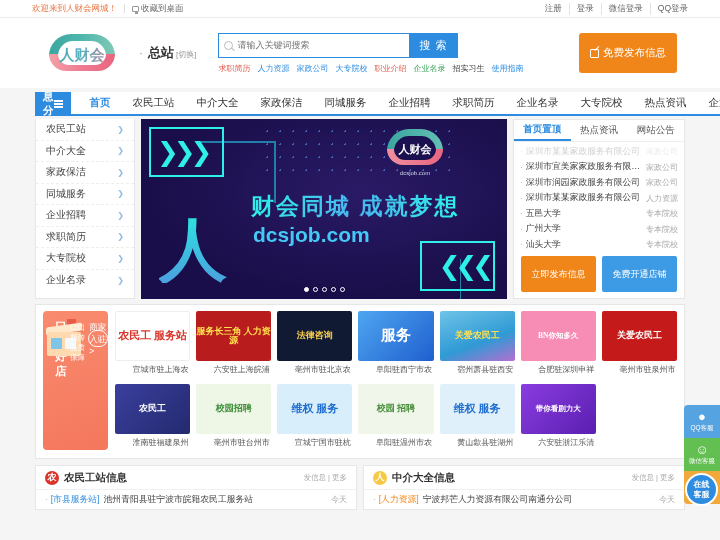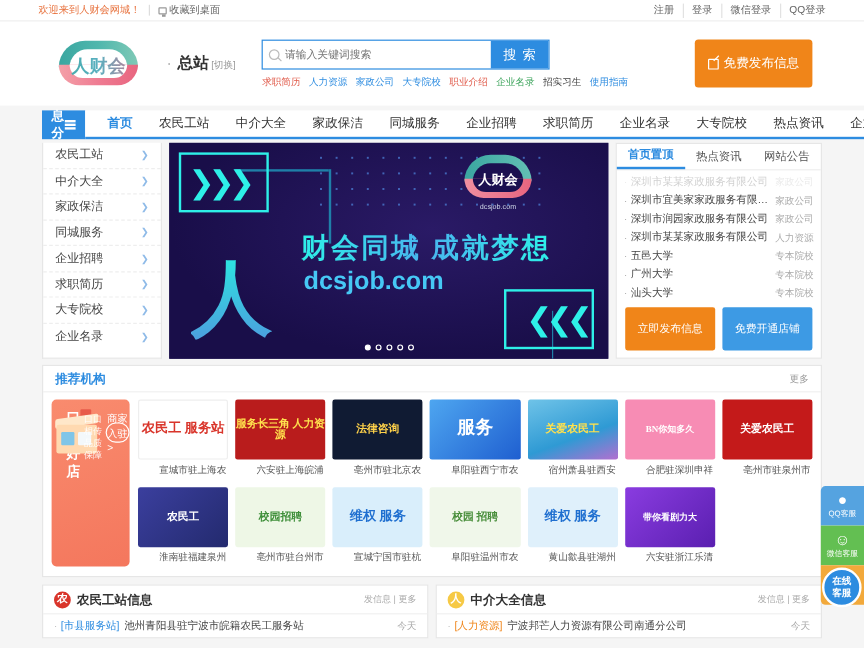--- a/index.html
+++ b/index.html
@@ -443,24 +443,20 @@
       </div>
     </div>
     <div class="rc-btns">
       <div class="b-orange">立即发布信息</div>
       <div class="b-blue">免费开通店铺</div>
     </div>
   </div>
 </div>
 
 <div class="rec">
-  <div class="rec-head">
-    <span class="rec-title">推荐机构</span>
-    <span class="rec-more">更多</span>
-  </div>
   <div class="rec-body">
 
     <div class="promo">
       <div class="shop-ico">
         <div class="shop-flag"></div>
         <div class="shop-roof"></div>
         <div class="shop-body"></div>
         <div class="shop-win"></div>
         <div class="shop-win2"></div>
       </div>

